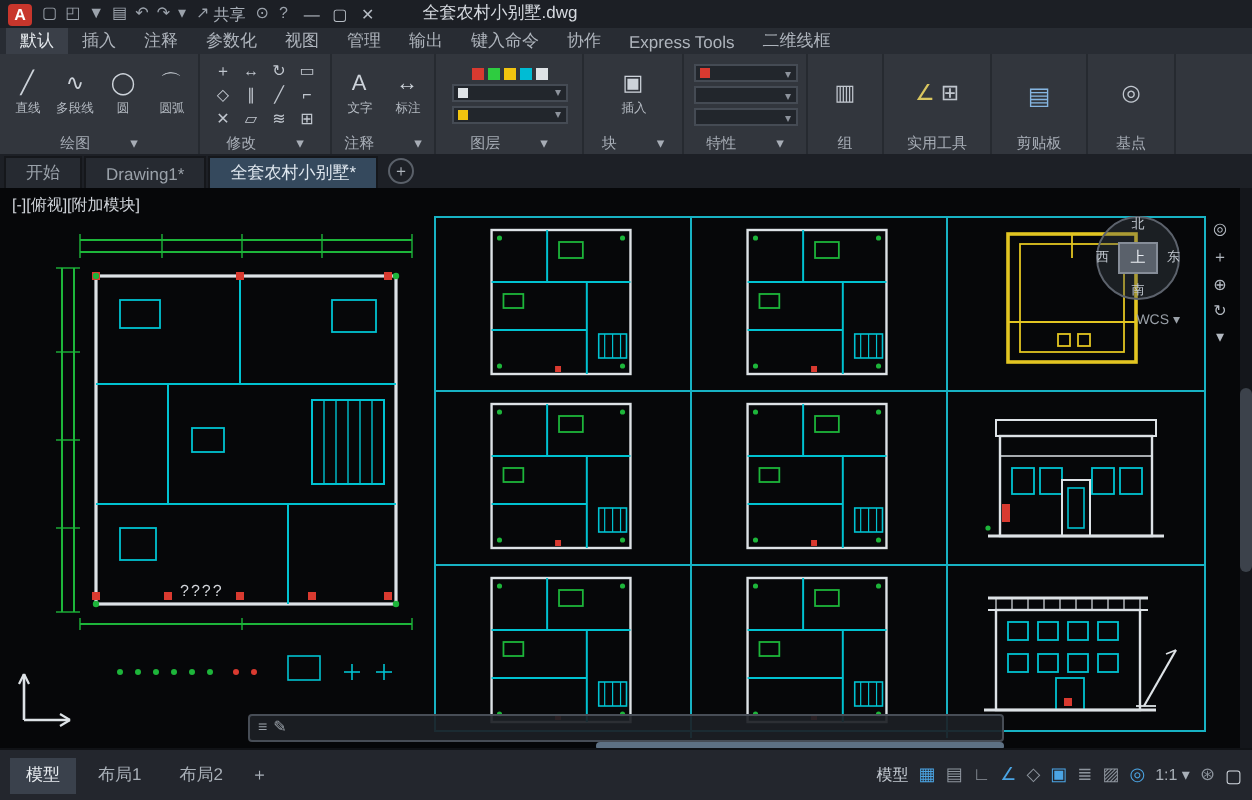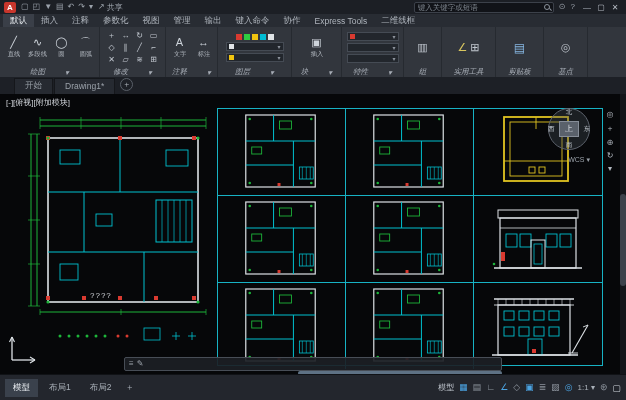--- a/index.html
+++ b/index.html
@@ -25,36 +25,36 @@
 
 
 .rtabs{position:absolute;top:14px;left:0;right:0;height:13px;background:#282c33;display:flex;align-items:stretch;padding-left:3px;font-size:8.5px;}
 .rtab{padding:0 7px;display:flex;align-items:center;color:#aeb4bc;white-space:nowrap;}
 .rtab.active{background:#3a3f48;color:#e4e8ec;}
 
 
 .ribbon{position:absolute;top:27px;left:0;right:0;height:50px;background:#32363d;display:flex;}
 .panel{position:relative;border-right:1px solid #262a30;display:flex;flex-direction:column;flex:0 0 auto;}
 .pbody{flex:1;display:flex;align-items:center;justify-content:center;gap:3px;padding:2px 3px 0;}
-.plabel{height:11px;display:flex;align-items:flex-end;justify-content:center;gap:20px;font-size:7.5px;color:#a7adb6;font-style:italic;}
+.plabel{height:11px;display:flex;align-items:center;justify-content:center;gap:20px;font-size:7.5px;color:#a7adb6;}
 .tool{display:flex;flex-direction:column;align-items:center;gap:1px;width:24px;}
 .tool .ti{font-size:11px;color:#cdd3da;line-height:12px;}
 .tool .tl{font-size:7px;color:#b4bac2;white-space:nowrap;transform:scale(.9);}
 .migrid{display:grid;grid-template-columns:repeat(4,13px);grid-auto-rows:11px;gap:1px;}
 .mi{font-size:8px;color:#c0c6ce;display:flex;align-items:center;justify-content:center;line-height:1;}
 .col{display:flex;flex-direction:column;gap:2px;align-items:center;}
 .chips{display:flex;gap:2px;}
 .chip{width:6px;height:6px;display:inline-block;}
 .ldrop{width:58px;height:9px;background:#22262c;border:1px solid #454b54;display:flex;align-items:center;gap:2px;padding:0 2px;}
 .ldrop .chip{width:5px;height:5px;}
 .ldrop .dcaret{margin-left:auto;font-size:6px;color:#8d939c;}
 .filler{flex:1;border-right:0;}
 
 
-.ftabs{position:absolute;top:77px;left:0;right:0;height:17px;background:#1d2026;display:flex;align-items:center;padding-left:14px;gap:1px;}
+.ftabs{position:absolute;top:77px;left:0;right:0;height:17px;background:#1d2026;display:flex;align-items:flex-end;padding-left:2px;gap:1px;}
 .ftab{height:16px;display:flex;align-items:center;padding:0 10px;font-size:8.5px;background:#262a31;color:#9aa1a9;border:1px solid #15171b;border-bottom:0;white-space:nowrap;}
 .ftab.active{background:#35495d;color:#dfe7ef;}
 .fadd{width:13px;height:13px;border-radius:50%;border:1px solid #5a6069;color:#aeb4bc;display:flex;align-items:center;justify-content:center;font-size:8px;margin:0 0 2px 4px;}
 
 
 .canvas{position:absolute;top:94px;left:0;right:0;bottom:26px;background:#060709;overflow:hidden;}
 .corner{position:absolute;left:6px;top:3px;font-size:8px;color:#cfd3d9;}
 .viewcube{position:absolute;right:34px;top:12px;width:46px;height:46px;font-size:6.5px;color:#c3c9d1;}
 .vc-circle{position:absolute;inset:2px;border:1px solid #5c626c;border-radius:50%;background:rgba(70,76,86,.35);}
 .vc-center{position:absolute;left:13px;top:15px;width:20px;height:16px;background:#5a616b;border:1px solid #868d98;color:#e8ecf2;font-size:7.5px;display:flex;align-items:center;justify-content:center;}
@@ -106,24 +106,21 @@
       <span class="qi">▼</span>
       <span class="qi">▤</span>
       <span class="qi">↶</span>
       <span class="qi">↷</span>
       <span class="qi">▾</span>
     </div>
     <div class="share">
       <span class="qi">↗</span>
       <span>共享</span>
     </div>
-    <div class="search">
-      <input placeholder="键入关键字或短语" style="">
-      <span class="mag"></span>
-    </div>
+    <div class="tfile">全套农村小别墅.dwg</div>
     <span class="qi">⊙</span>
     <span class="qi">?</span>
     <div class="wctl">
       <span>—</span>
       <span>▢</span>
       <span>✕</span>
     </div>
   </div>
 
   <div class="rtabs">
@@ -302,20 +299,21 @@
           <span>基点</span>
         </div>
     </div>
 
     <div class="panel filler"></div>
   </div>
 
   <div class="ftabs">
     <div class="ftab">开始</div>
     <div class="ftab">Drawing1*</div>
+    <div class="ftab active">全套农村小别墅*</div>
     <div class="fadd">＋</div>
   </div>
 
   <div class="canvas">
     <div class="corner">[-][俯视][附加模块]</div>
 
     <div class="bigplan">
         <svg viewBox="0 0 192 245" width="100%" height="100%" preserveAspectRatio="none">
           <line x1="14" y1="6" x2="180" y2="6" stroke="#1db53a" stroke-width="1"></line>
           <line x1="14" y1="12" x2="180" y2="12" stroke="#1db53a" stroke-width="1"></line>

